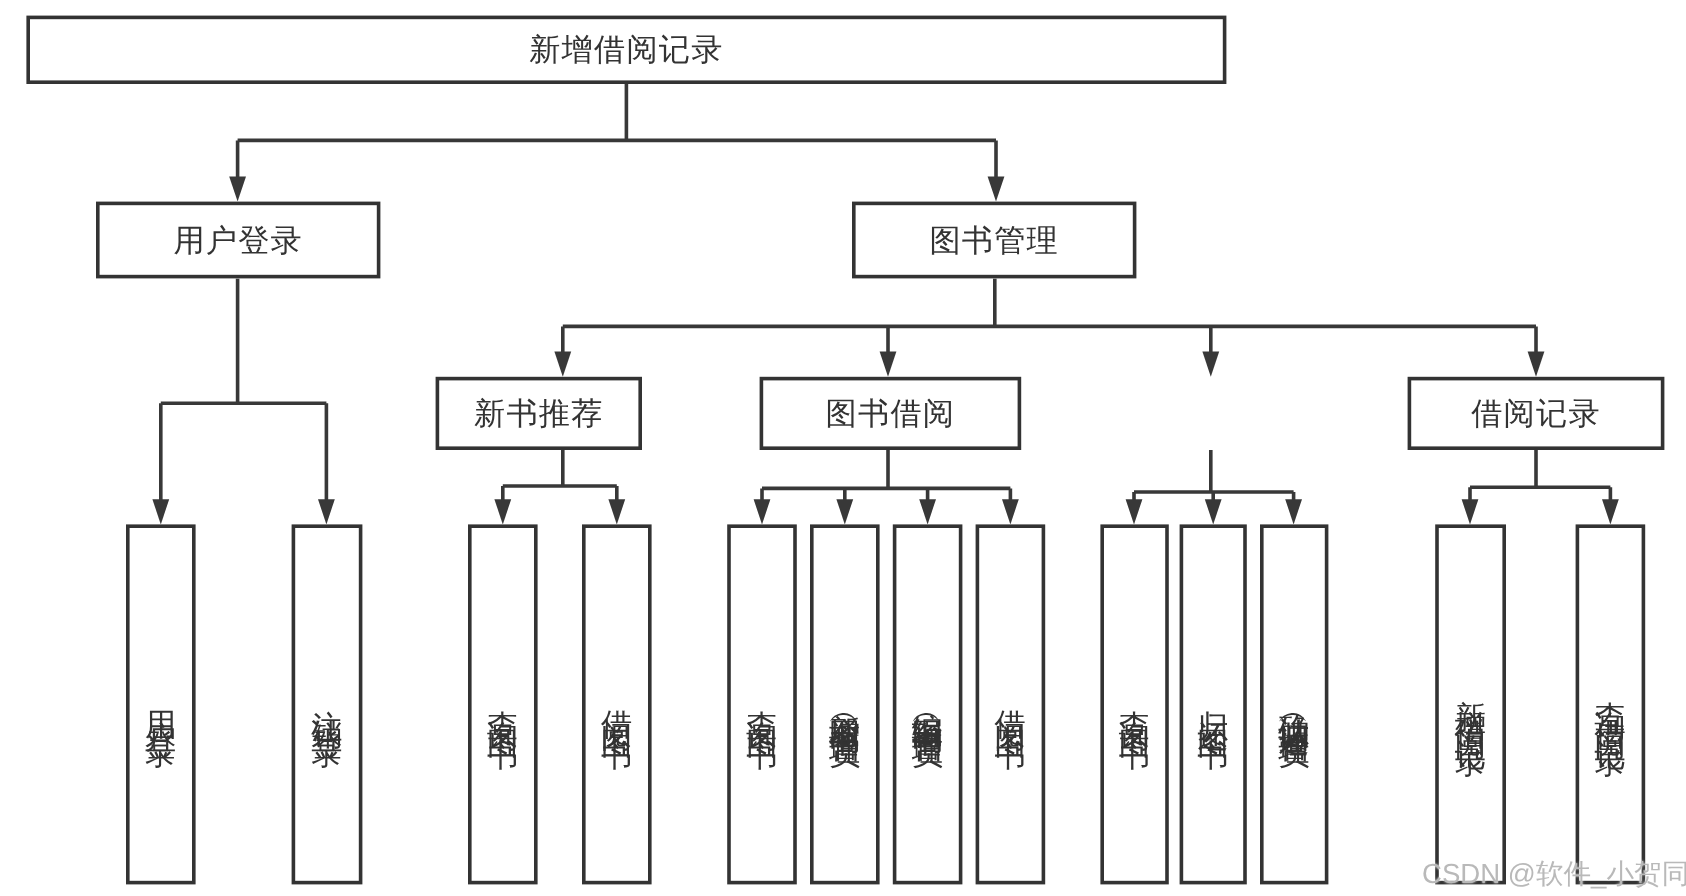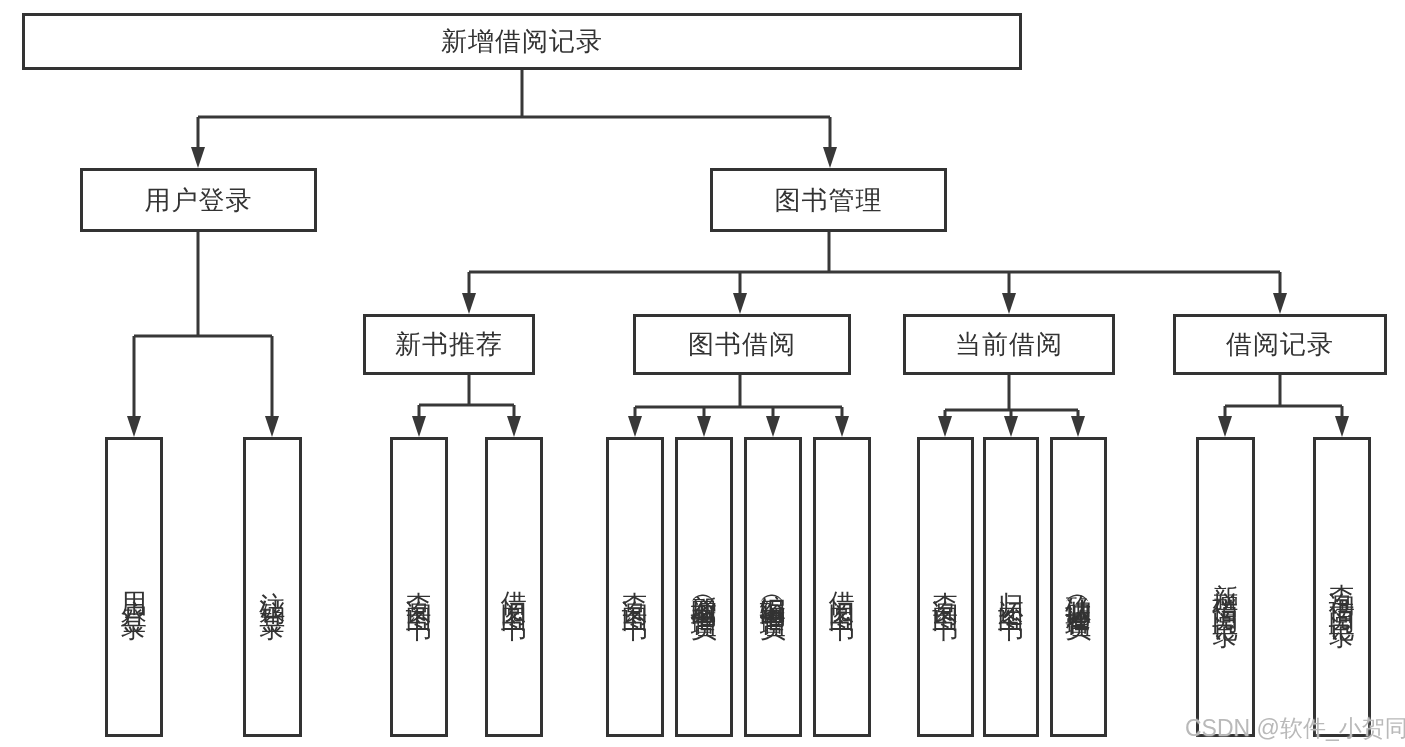--- a/index.html
+++ b/index.html
@@ -81,23 +81,20 @@
   <div class="node hnode" style="left:710px;top:168px;width:237px;height:64px;">
     <span>图书管理</span>
   </div>
 
   <div class="node hnode" style="left:363px;top:314px;width:172px;height:61px;">
     <span>新书推荐</span>
   </div>
   <div class="node hnode" style="left:633px;top:314px;width:218px;height:61px;">
     <span>图书借阅</span>
   </div>
-  <div class="node hnode" style="left:903px;top:314px;width:212px;height:61px;">
-    <span>当前借阅</span>
-  </div>
   <div class="node hnode" style="left:1173px;top:314px;width:214px;height:61px;">
     <span>借阅记录</span>
   </div>
 
   <div class="node leaf" style="left:105px;top:437px;width:58px;height:300px;">
     <span>用户登录</span>
   </div>
   <div class="node leaf" style="left:243px;top:437px;width:59px;height:300px;">
     <span>注销登录</span>
   </div>

